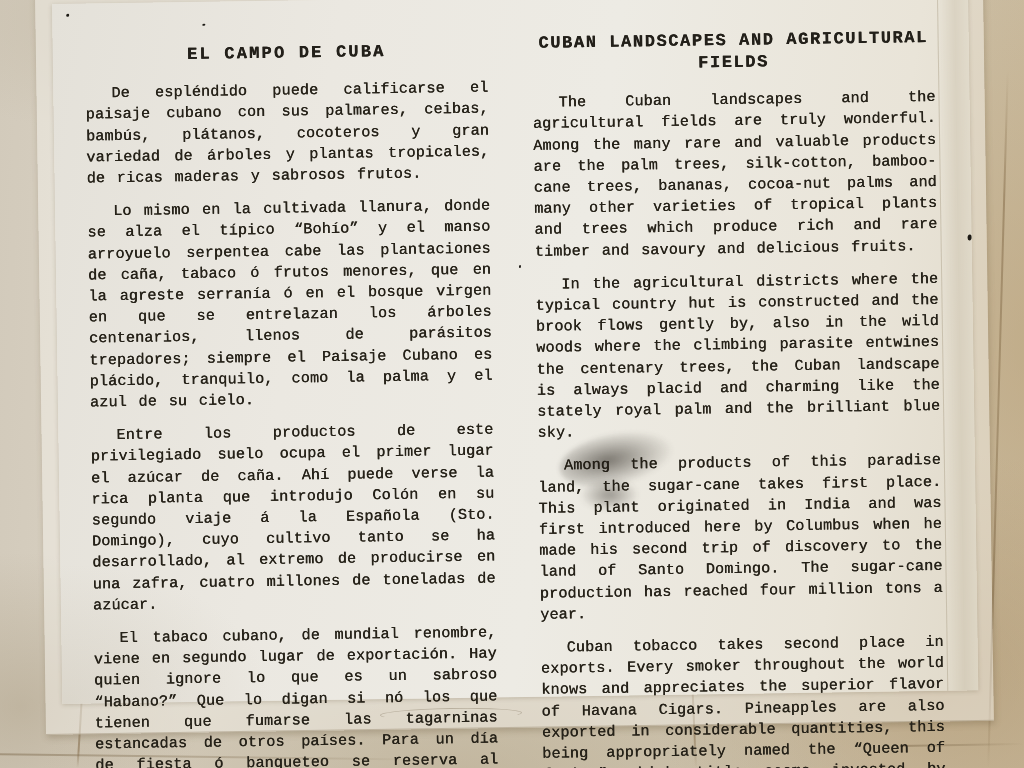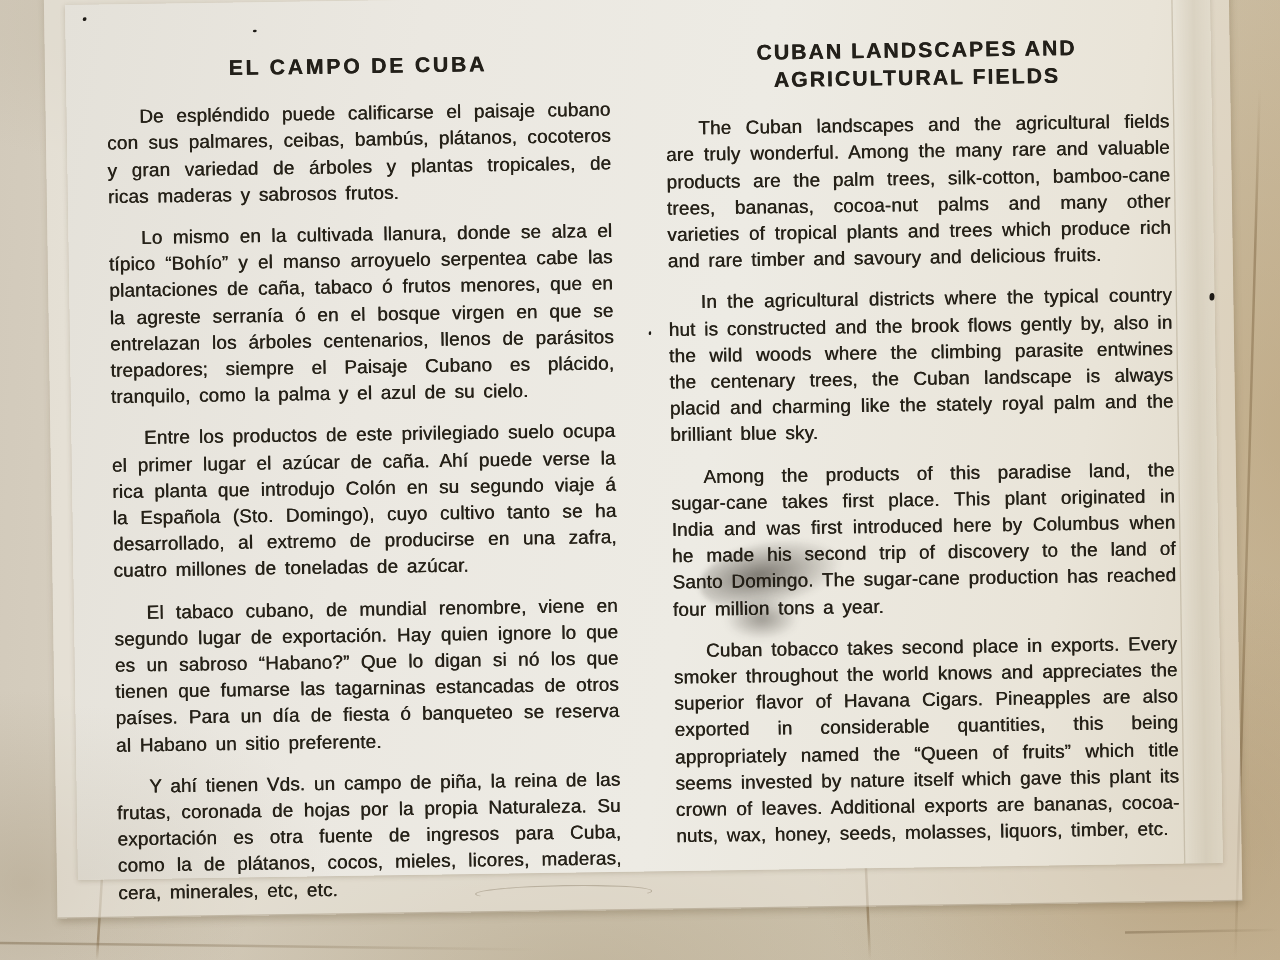--- a/index.html
+++ b/index.html
@@ -6,21 +6,21 @@
   .scene{
     position:relative;width:1024px;height:768px;overflow:hidden;
     background-color:#cfc6b3;
     background-image:
       radial-gradient(ellipse 420px 320px at 92% 88%, rgba(166,138,96,0.45), transparent 70%),
       radial-gradient(ellipse 300px 500px at 101% 45%, rgba(186,162,122,0.55), transparent 72%),
       radial-gradient(ellipse 600px 240px at 45% 101%, rgba(168,152,120,0.38), transparent 70%),
       radial-gradient(ellipse 260px 220px at 2% 92%, rgba(172,158,132,0.5), transparent 70%),
       radial-gradient(ellipse 300px 160px at 12% 2%, rgba(196,186,166,0.6), transparent 75%),
       linear-gradient(92deg,#d2cabb 0%,#d7cfc0 10%,#d3cab8 40%,#cfc5b0 72%,#c9b99c 100%);
-    font-family:Liberation Sans, sans-serif;
+    font-family:Liberation Mono, monospace;
   }
   .crack{position:absolute;pointer-events:none;}
   .crack.v{width:2px;background:linear-gradient(to bottom,transparent,rgba(128,103,68,0.5) 18%,rgba(118,94,60,0.38) 55%,rgba(128,103,68,0.55) 85%,transparent);}
   .crack.h{height:2px;background:linear-gradient(to right,rgba(120,100,70,0.45),rgba(120,100,70,0.25) 60%,transparent);}
   .laminate{
     position:absolute;left:35px;top:-6px;width:948px;height:740px;
     transform:rotate(-0.85deg);transform-origin:top left;
     background:rgba(246,244,238,0.48);
     box-shadow:1px 3px 6px rgba(105,88,58,0.30);
     border-bottom:1px solid rgba(150,135,108,0.45);

